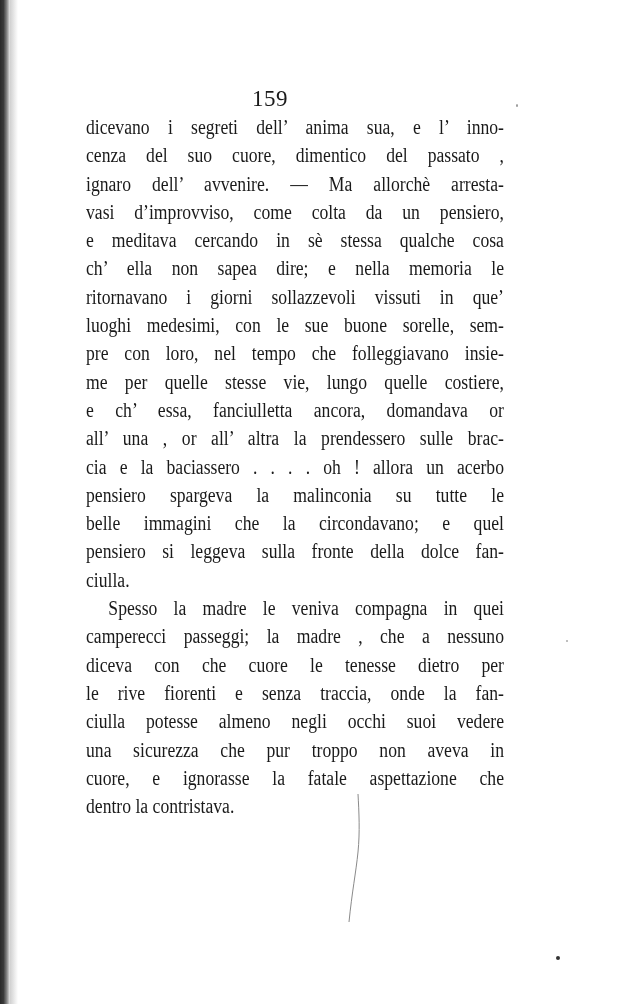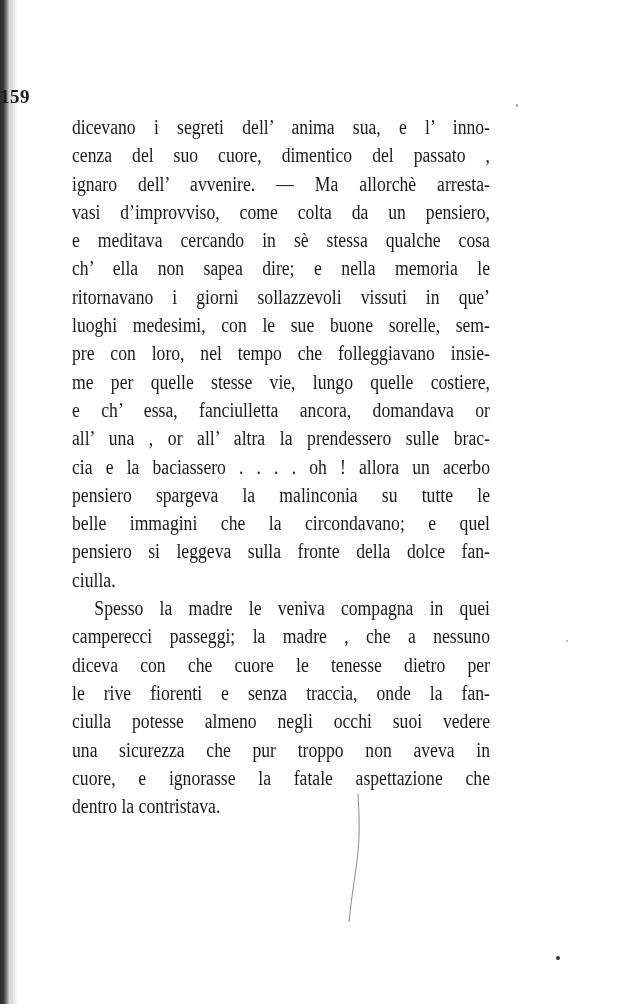--- a/index.html
+++ b/index.html
@@ -11,25 +11,25 @@
     }
     .spine {
       position: absolute; left: 0; top: 0; width: 10px; height: 1004px;
       background: linear-gradient(to right, #2a2a2a 0%, #3a3a3a 35%, #8a8a8a 70%, #e8e8e8 100%);
     }
     .spine-shadow {
       position: absolute; left: 10px; top: 0; width: 8px; height: 1004px;
       background: linear-gradient(to right, rgba(120,120,120,0.35), rgba(255,255,255,0));
     }
     .page-number {
-      position: absolute; top: 86px; left: 0; width: 540px; 
-      font-size: 19px; font-weight: bold; letter-spacing: 0.5px;
+      position: absolute; top: 86px; left: 0; width: 540px; text-align: center;
+      font-size: 23px; font-weight: normal; letter-spacing: 0.5px;
     }
     .text-block {
-      position: absolute; left: 72px; top: 113px; width: 418px; font-family: Liberation Serif, serif;
+      position: absolute; left: 86px; top: 113px; width: 418px; font-family: Liberation Serif, serif;
     }
     .line {
       height: 28.3px; line-height: 28.3px; font-size: 20.5px;
       white-space: nowrap; text-align: justify; text-align-last: justify;
       transform: scaleX(0.86); transform-origin: left center; width: 486px;
     }
     .line.last { text-align-last: left; }
     .line.indent { padding-left: 26px; width: 460px; }
     .pencil-mark {
       position: absolute; left: 346px; top: 792px; width: 20px; height: 140px;

